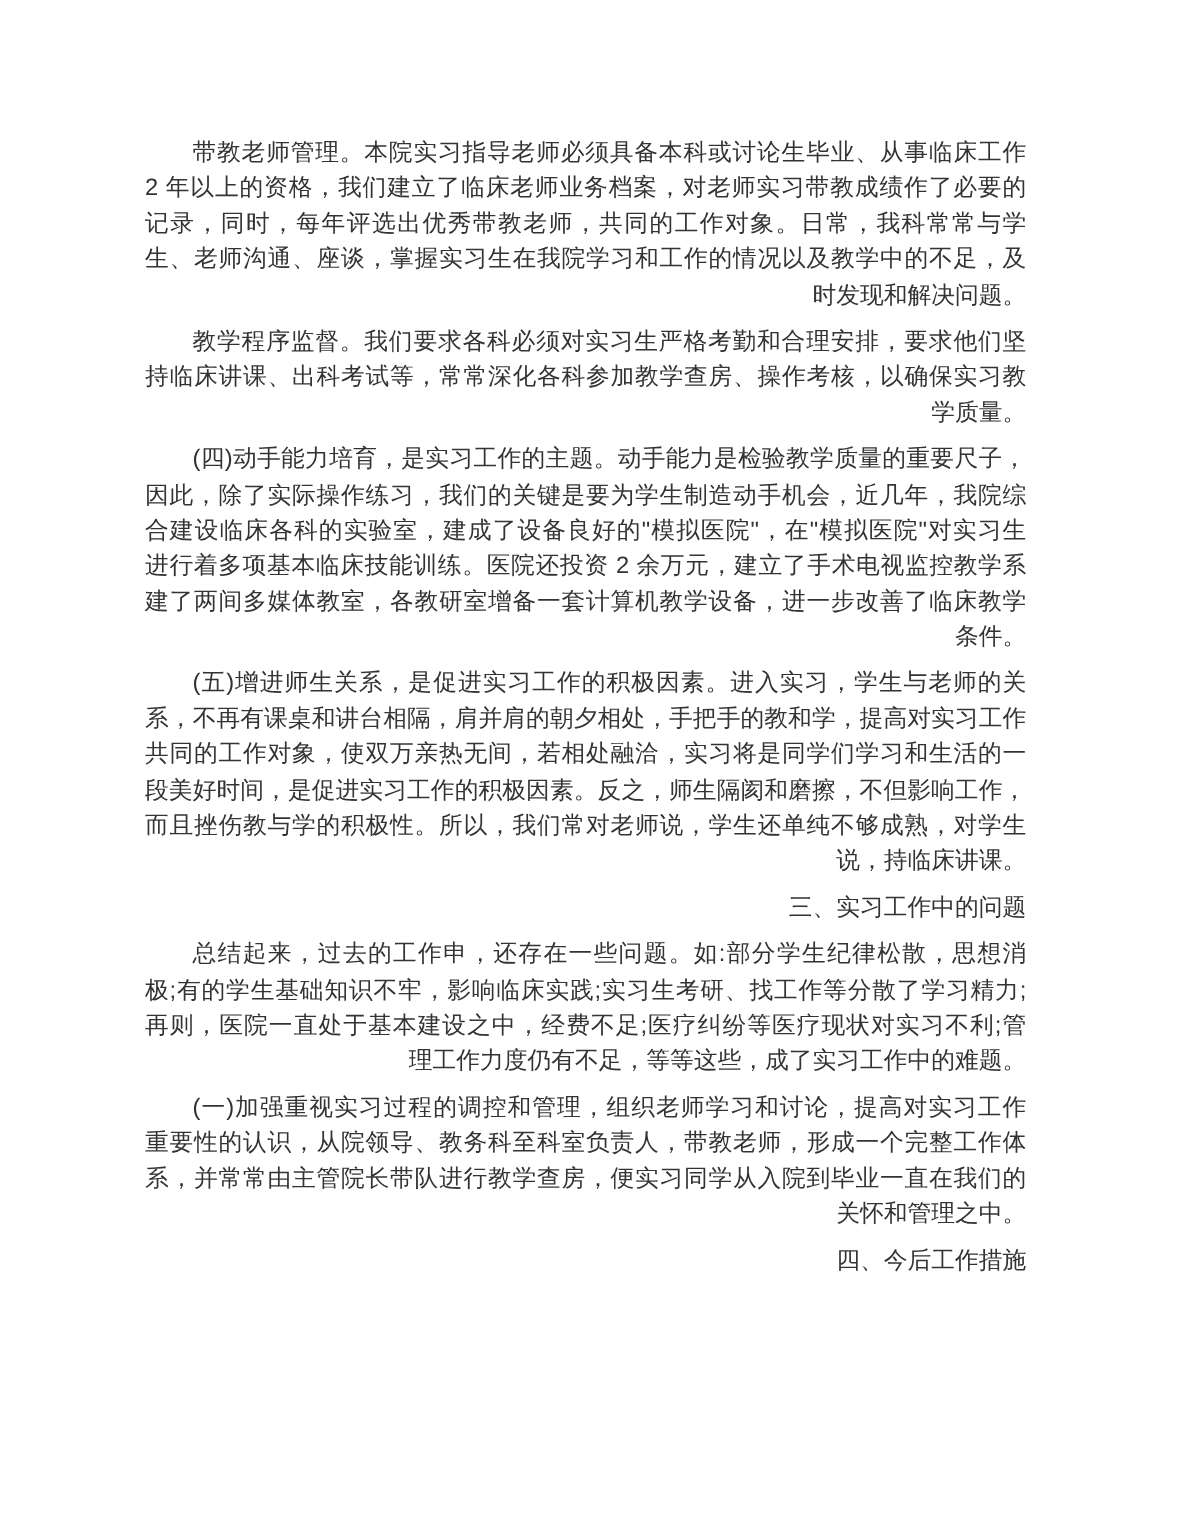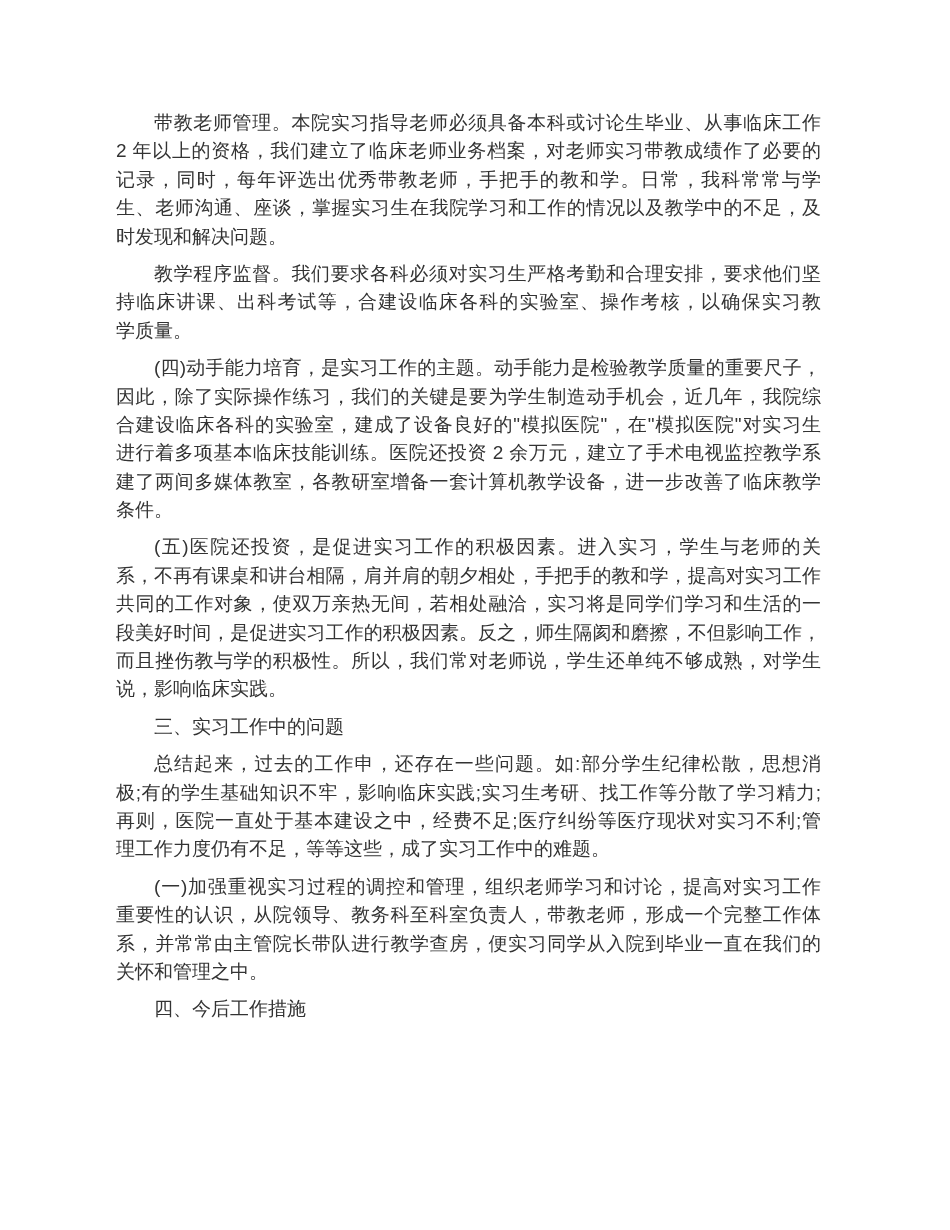--- a/index.html
+++ b/index.html
@@ -19,60 +19,60 @@
   }
   .block { margin: 0 0 9px 0; }
   .line {
     height: 28.4px;
     line-height: 28.4px;
     text-align: justify;
     text-align-last: justify;
     white-space: nowrap;
   }
   .line.end {
-    text-align: left;
+    text-align: right;
     text-align-last: auto;
   }
   .line.first { text-indent: 2em; }
 </style>
 </head>
 <body>
 
 <div class="doc">
 
   <div class="block">
     <div class="line first">带教老师管理。本院实习指导老师必须具备本科或讨论生毕业、从事临床工作</div>
     <div class="line">2 年以上的资格，我们建立了临床老师业务档案，对老师实习带教成绩作了必要的</div>
-    <div class="line">记录，同时，每年评选出优秀带教老师，手把手的教和学。日常，我科常常与学</div>
+    <div class="line">记录，同时，每年评选出优秀带教老师，共同的工作对象。日常，我科常常与学</div>
     <div class="line">生、老师沟通、座谈，掌握实习生在我院学习和工作的情况以及教学中的不足，及</div>
     <div class="line end">时发现和解决问题。</div>
   </div>
 
   <div class="block">
     <div class="line first">教学程序监督。我们要求各科必须对实习生严格考勤和合理安排，要求他们坚</div>
-    <div class="line">持临床讲课、出科考试等，合建设临床各科的实验室、操作考核，以确保实习教</div>
+    <div class="line">持临床讲课、出科考试等，常常深化各科参加教学查房、操作考核，以确保实习教</div>
     <div class="line end">学质量。</div>
   </div>
 
   <div class="block">
     <div class="line first">(四)动手能力培育，是实习工作的主题。动手能力是检验教学质量的重要尺子，</div>
     <div class="line">因此，除了实际操作练习，我们的关键是要为学生制造动手机会，近几年，我院综</div>
     <div class="line">合建设临床各科的实验室，建成了设备良好的"模拟医院"，在"模拟医院"对实习生</div>
     <div class="line">进行着多项基本临床技能训练。医院还投资 2 余万元，建立了手术电视监控教学系</div>
     <div class="line">建了两间多媒体教室，各教研室增备一套计算机教学设备，进一步改善了临床教学</div>
     <div class="line end">条件。</div>
   </div>
 
   <div class="block">
-    <div class="line first">(五)医院还投资，是促进实习工作的积极因素。进入实习，学生与老师的关</div>
+    <div class="line first">(五)增进师生关系，是促进实习工作的积极因素。进入实习，学生与老师的关</div>
     <div class="line">系，不再有课桌和讲台相隔，肩并肩的朝夕相处，手把手的教和学，提高对实习工作</div>
     <div class="line">共同的工作对象，使双万亲热无间，若相处融洽，实习将是同学们学习和生活的一</div>
     <div class="line">段美好时间，是促进实习工作的积极因素。反之，师生隔阂和磨擦，不但影响工作，</div>
     <div class="line">而且挫伤教与学的积极性。所以，我们常对老师说，学生还单纯不够成熟，对学生</div>
-    <div class="line end">说，影响临床实践。</div>
+    <div class="line end">说，持临床讲课。</div>
   </div>
 
   <div class="block">
     <div class="line first end">三、实习工作中的问题</div>
   </div>
 
   <div class="block">
     <div class="line first">总结起来，过去的工作申，还存在一些问题。如:部分学生纪律松散，思想消</div>
     <div class="line">极;有的学生基础知识不牢，影响临床实践;实习生考研、找工作等分散了学习精力;</div>
     <div class="line">再则，医院一直处于基本建设之中，经费不足;医疗纠纷等医疗现状对实习不利;管</div>

